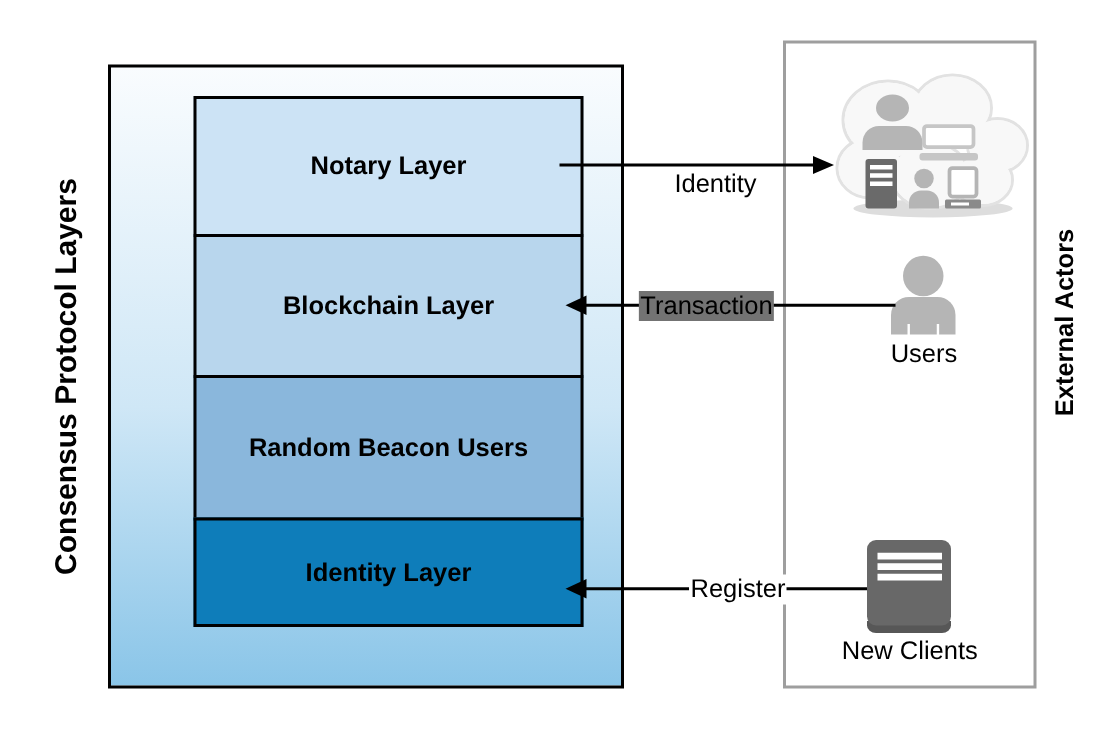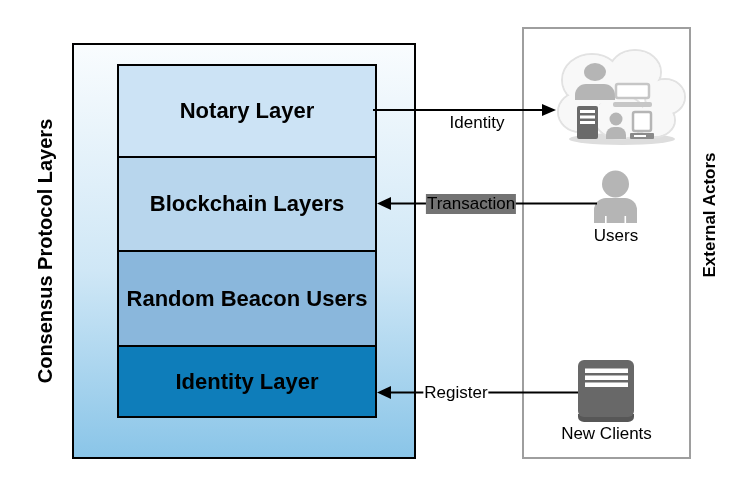--- a/index.html
+++ b/index.html
@@ -24,29 +24,29 @@
 
   .outer-box {
     position: absolute;
     left: 72px; top: 43px;
     width: 344px; height: 416px;
     border: 2px solid #000;
     background: linear-gradient(180deg, #f9fcfe 0%, #cfe7f6 55%, #8ac5e8 100%);
   }
   .layer-box {
     position: absolute;
-    left: 117px;
+    left: 129px;
     width: 260px;
     border: 2px solid #000;
     display: flex;
     align-items: center;
     justify-content: center;
     text-align: center;
     font-weight: bold;
-    font-size: 22px;
+    font-size: 17px;
   }
   .layer-notary     { top: 64px;  height: 94px; }
   .layer-blockchain { top: 156px; height: 96px; }
   .layer-random     { top: 250px; height: 97px; }
   .layer-identity   { top: 345px; height: 73px; }
 
   .external-box {
     position: absolute;
     left: 522px; top: 27px;
     width: 169px; height: 432px;
@@ -78,40 +78,40 @@
     color: #000;
   }
   .label-observe { left: 438px; top: 113px; width: 78px; text-align: center; }
   .label-transaction {
     left: 471px; top: 204px;
     transform: translate(-50%, -50%);
     background: #737373;
     padding: 0 1px;
   }
   .label-register {
-    left: 456px; top: 393px;
+    left: 492px; top: 393px;
     transform: translate(-50%, -50%);
     background: #ffffff;
     padding: 0 1px;
   }
 </style>
 </head>
 <body>
 
 <div class="canvas">
 
   <div class="vtitle vtitle-left">Consensus Protocol Layers</div>
 
   <div class="outer-box"></div>
 
   <div class="layer-box layer-notary" style="background: rgb(204, 227, 245);">
     <span>Notary Layer</span>
   </div>
   <div class="layer-box layer-blockchain" style="background: rgb(184, 214, 237);">
-    <span>Blockchain Layers</span>
+    <span>Blockchain Layer</span>
   </div>
   <div class="layer-box layer-random" style="background: rgb(138, 183, 220);">
     <span>Random Beacon Users</span>
   </div>
   <div class="layer-box layer-identity" style="background: rgb(14, 125, 186);">
     <span>Identity Layer</span>
   </div>
 
   <div class="external-box"></div>
 

